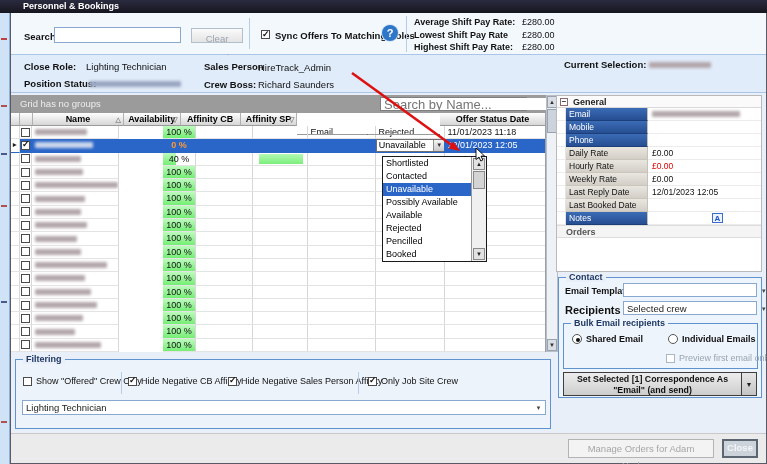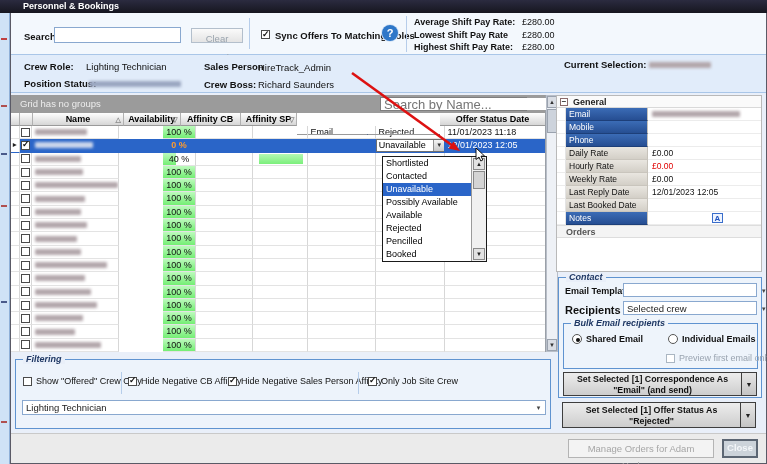--- a/index.html
+++ b/index.html
@@ -106,21 +106,21 @@
   .dd-items { flex:1; overflow:hidden; }
   .dd-item { height:13px; line-height:13px; font-size:9px; color:#000; padding-left:3px; white-space:nowrap; }
   .dd-item.sel { background:#2a65c8; color:#fff; }
   .dd-sb { width:15px; border-left:1px solid #9a9a9a; background:#f0f0f0; position:relative; }
   .dd-sb .ar { position:absolute; left:1px; width:12px; height:12px; background:#e2e2e2; border:1px solid #8a8a8a;
                font-size:6px; text-align:center; line-height:11px; color:#222; }
   .dd-sb .thumb { position:absolute; left:1px; top:14px; width:12px; height:18px; background:#d4d4d4; border:1px solid #8a8a8a; }
 
   
   .gbox { position:absolute; border:1px solid #5f93d0; background:#edf3fb; }
-  .gb-label { position:absolute; top:-6px; left:7px; background:#e9eff9; padding:0 3px; font-size:9px; font-weight:bold; color:#1f3864;font-style:italic; }
+  .gb-label { position:absolute; top:-6px; left:7px; background:#e9eff9; padding:0 3px; font-size:9px; font-weight:bold; color:#1f3864; }
   .fsep { position:absolute; top:12px; width:1px; height:22px; background:#b6cdea; }
   .fchk { position:absolute; display:flex; align-items:center; gap:4px; font-size:9px; color:#111; white-space:nowrap; }
 
   
   .details { left:556px; top:95px; width:206px; height:177px; background:#fff; border:1px solid #b9b9b9; }
   .det-title { height:12px; border-bottom:1px solid #d9d9d9; position:relative; font-size:9px; font-weight:bold; color:#222;
                line-height:12px; padding-left:16px; background:#fafafa; }
   .colbox { position:absolute; left:3px; top:2px; width:8px; height:8px; border:1px solid #8a6a6a; background:#fff;
             font-size:8px; line-height:6px; text-align:center; color:#333; }
   .det-row { display:flex; height:13px; }
@@ -195,21 +195,21 @@
           <span class="rate-val">£280.00</span>
         </div>
         <div class="rate-row">
           <span class="rate-label">Highest Shift Pay Rate:</span>
           <span class="rate-val">£280.00</span>
         </div>
       </div>
   </div>
 
   <div class="abs infoband">
-    <span class="lbl b" style="left:13px;top:6px">Crew Role:</span>
+    <span class="lbl b" style="left:13px;top:6px">Close Role:</span>
     <span class="lbl" style="left:75px;top:6px">Lighting Technician</span>
     <span class="lbl b" style="left:13px;top:23px">Position Status:</span>
     <span class="redact bl" style="position:absolute;left:78px;top:26px;width:92px"></span>
     <span class="lbl b" style="left:193px;top:6px">Sales Person</span>
     <span class="lbl" style="left:247px;top:7px">HireTrack_Admin</span>
     <span class="lbl b" style="left:193px;top:24px">Crew Boss:</span>
     <span class="lbl" style="left:247px;top:24px">Richard Saunders</span>
     <span class="lbl b" style="left:553px;top:4px">Current Selection:</span>
     <span class="redact" style="position:absolute;left:638px;top:7px;width:62px"></span>
   </div>
@@ -690,27 +690,20 @@
     </div>
     <div class="big-btn" style="left:4px;top:94px;width:194px;height:24px">
       <div class="txt">
         <div>Set Selected [1] Correspondence As</div>
         <div>"Email" (and send)</div>
       </div>
       <div class="arr">▼</div>
     </div>
   </div>
 
-  <div class="big-btn" style="left:562px;top:402px;width:194px;height:26px">
-    <div class="txt" style="padding-top:2px">
-      <div>Set Selected [1] Offer Status As</div>
-      <div>"Rejected"</div>
-    </div>
-    <div class="arr">▼</div>
-  </div>
 
   <div class="abs bottombar"></div>
   <div class="abs manage-btn">Manage Orders for Adam Hodgson</div>
   <div class="abs close-btn">Close</div>
 
   <svg class="overlay" width="767" height="464">
     <line x1="352" y1="73" x2="453" y2="146" stroke="#dd1111" stroke-width="2.6"></line>
     <polygon points="460,151 448.5,148.6 453.6,141.6" fill="#dd1111"></polygon>
     <g transform="translate(476,148)">
       <path d="M0,0 L0,11.5 L3,9 L4.8,13 L6.8,12 L5,8.2 L8.6,8 Z" fill="#fff" stroke="#000" stroke-width="0.9"></path>

